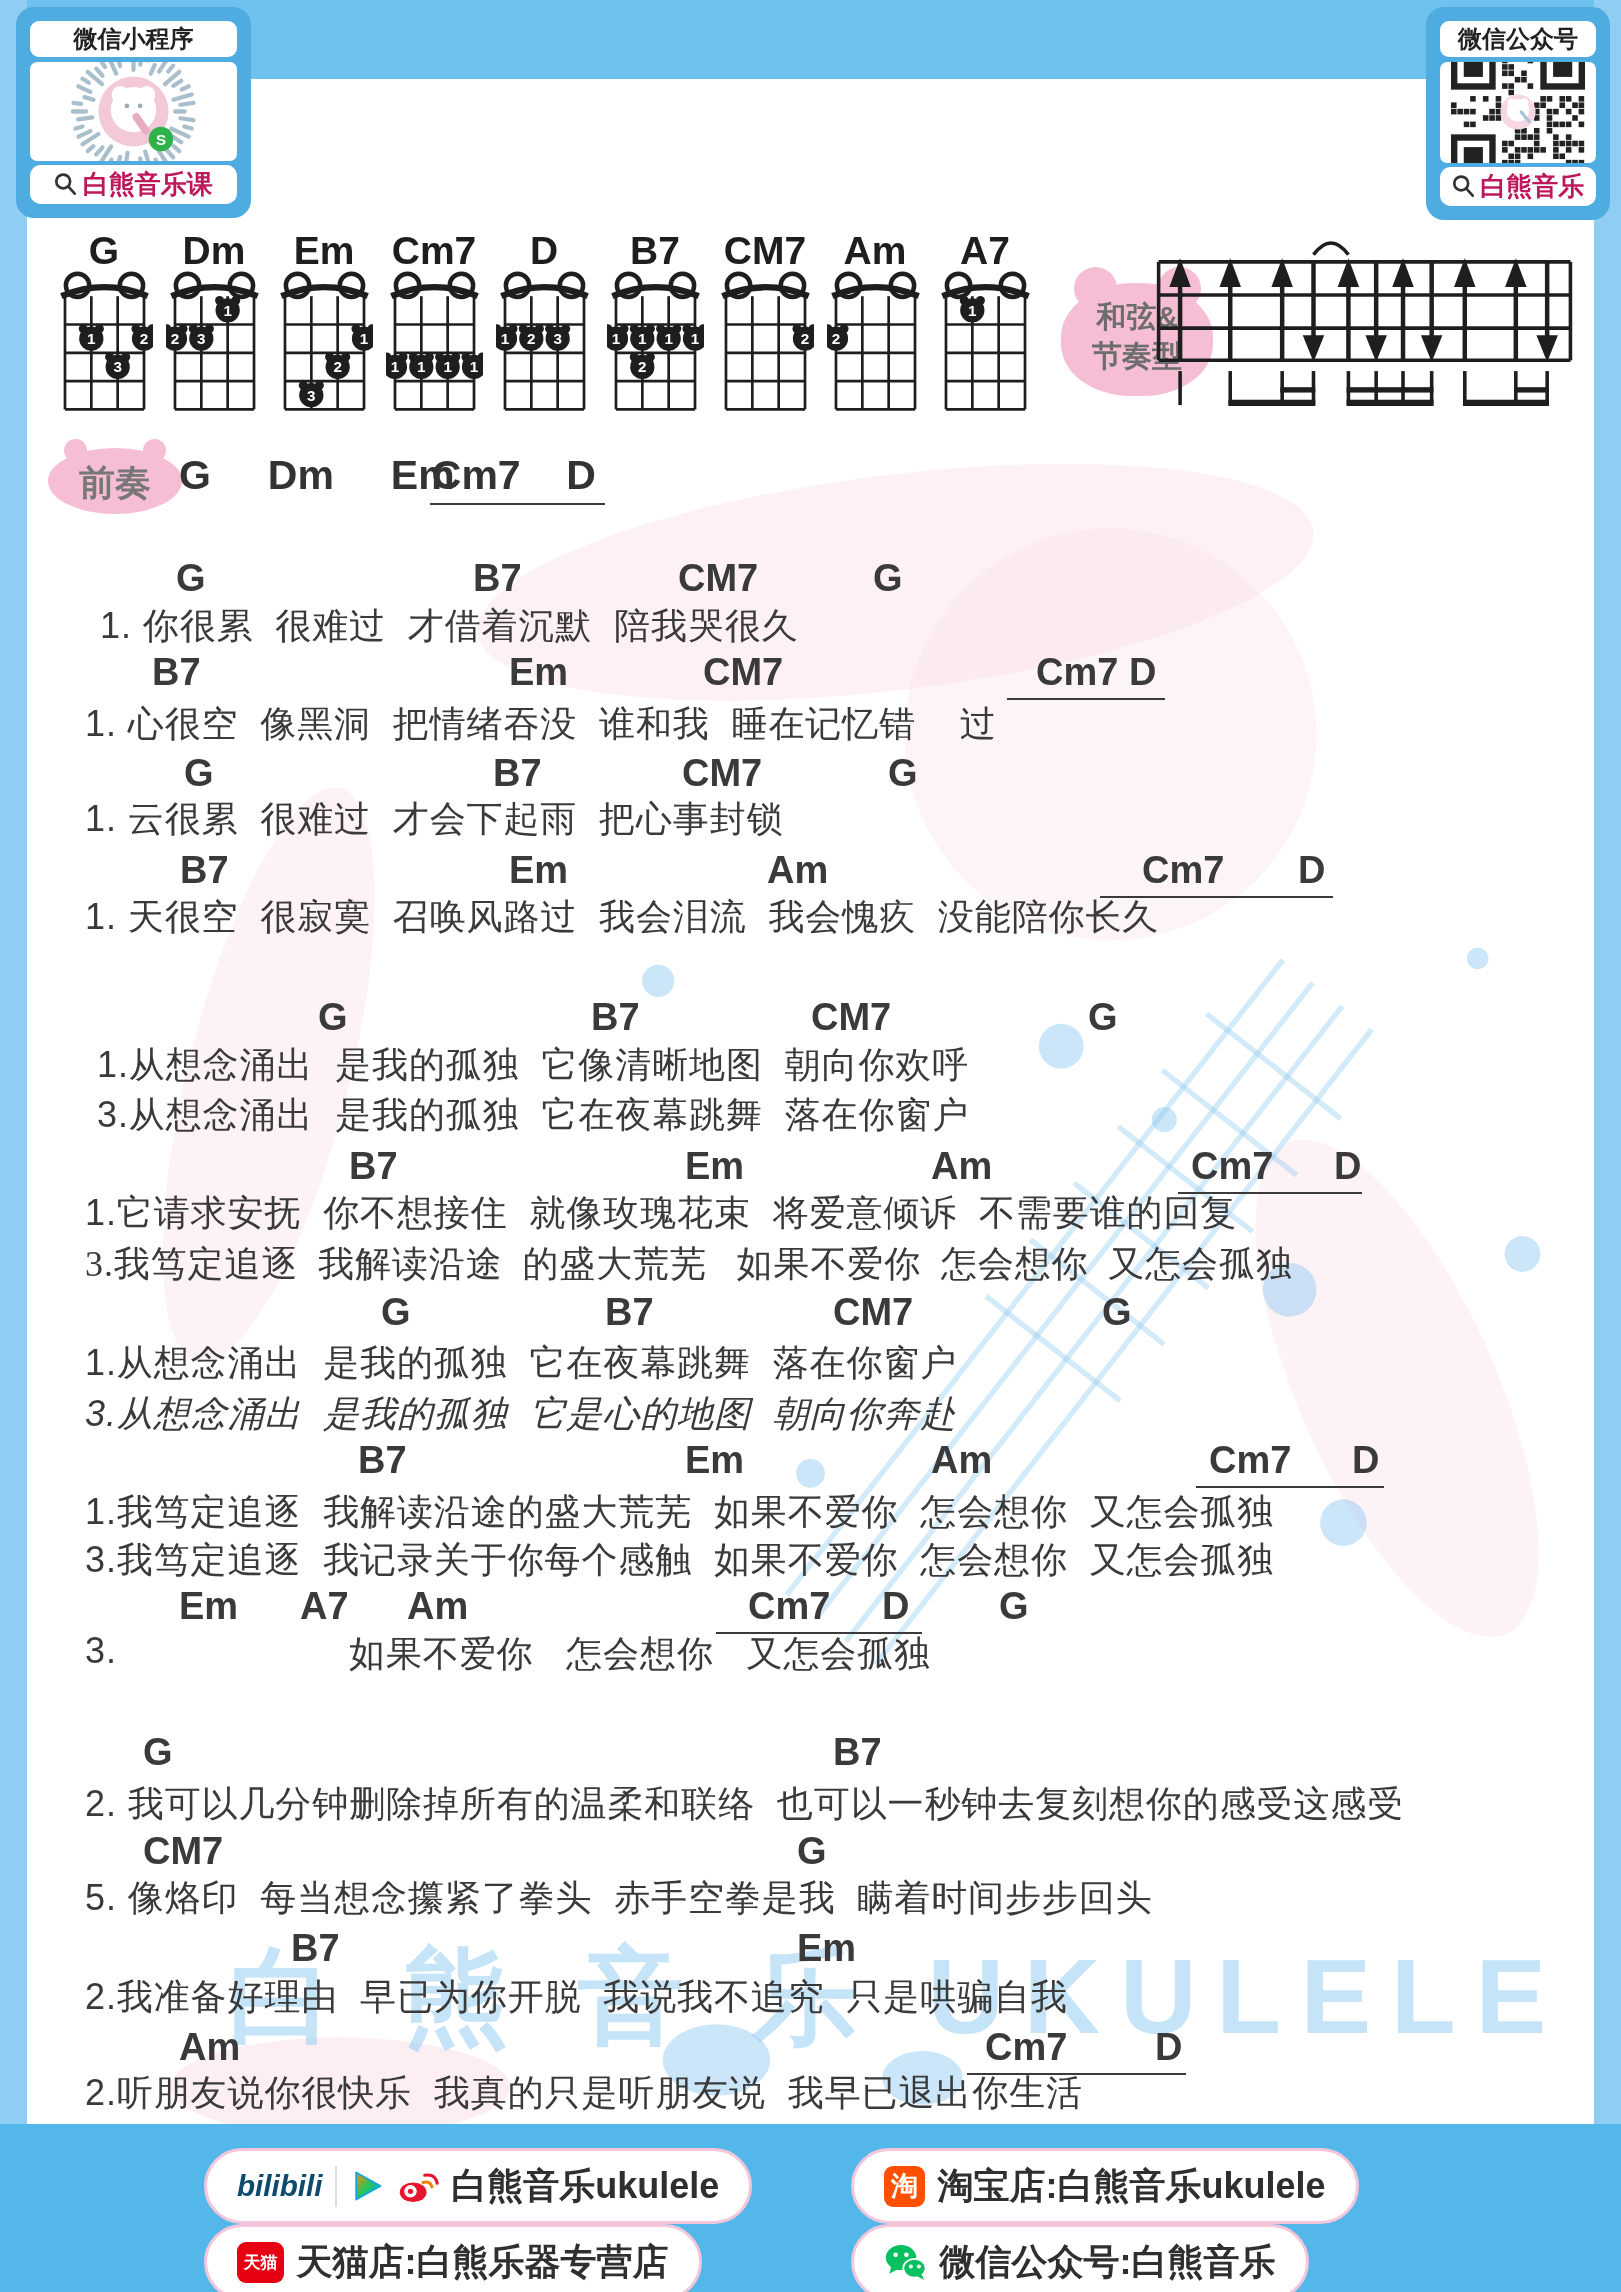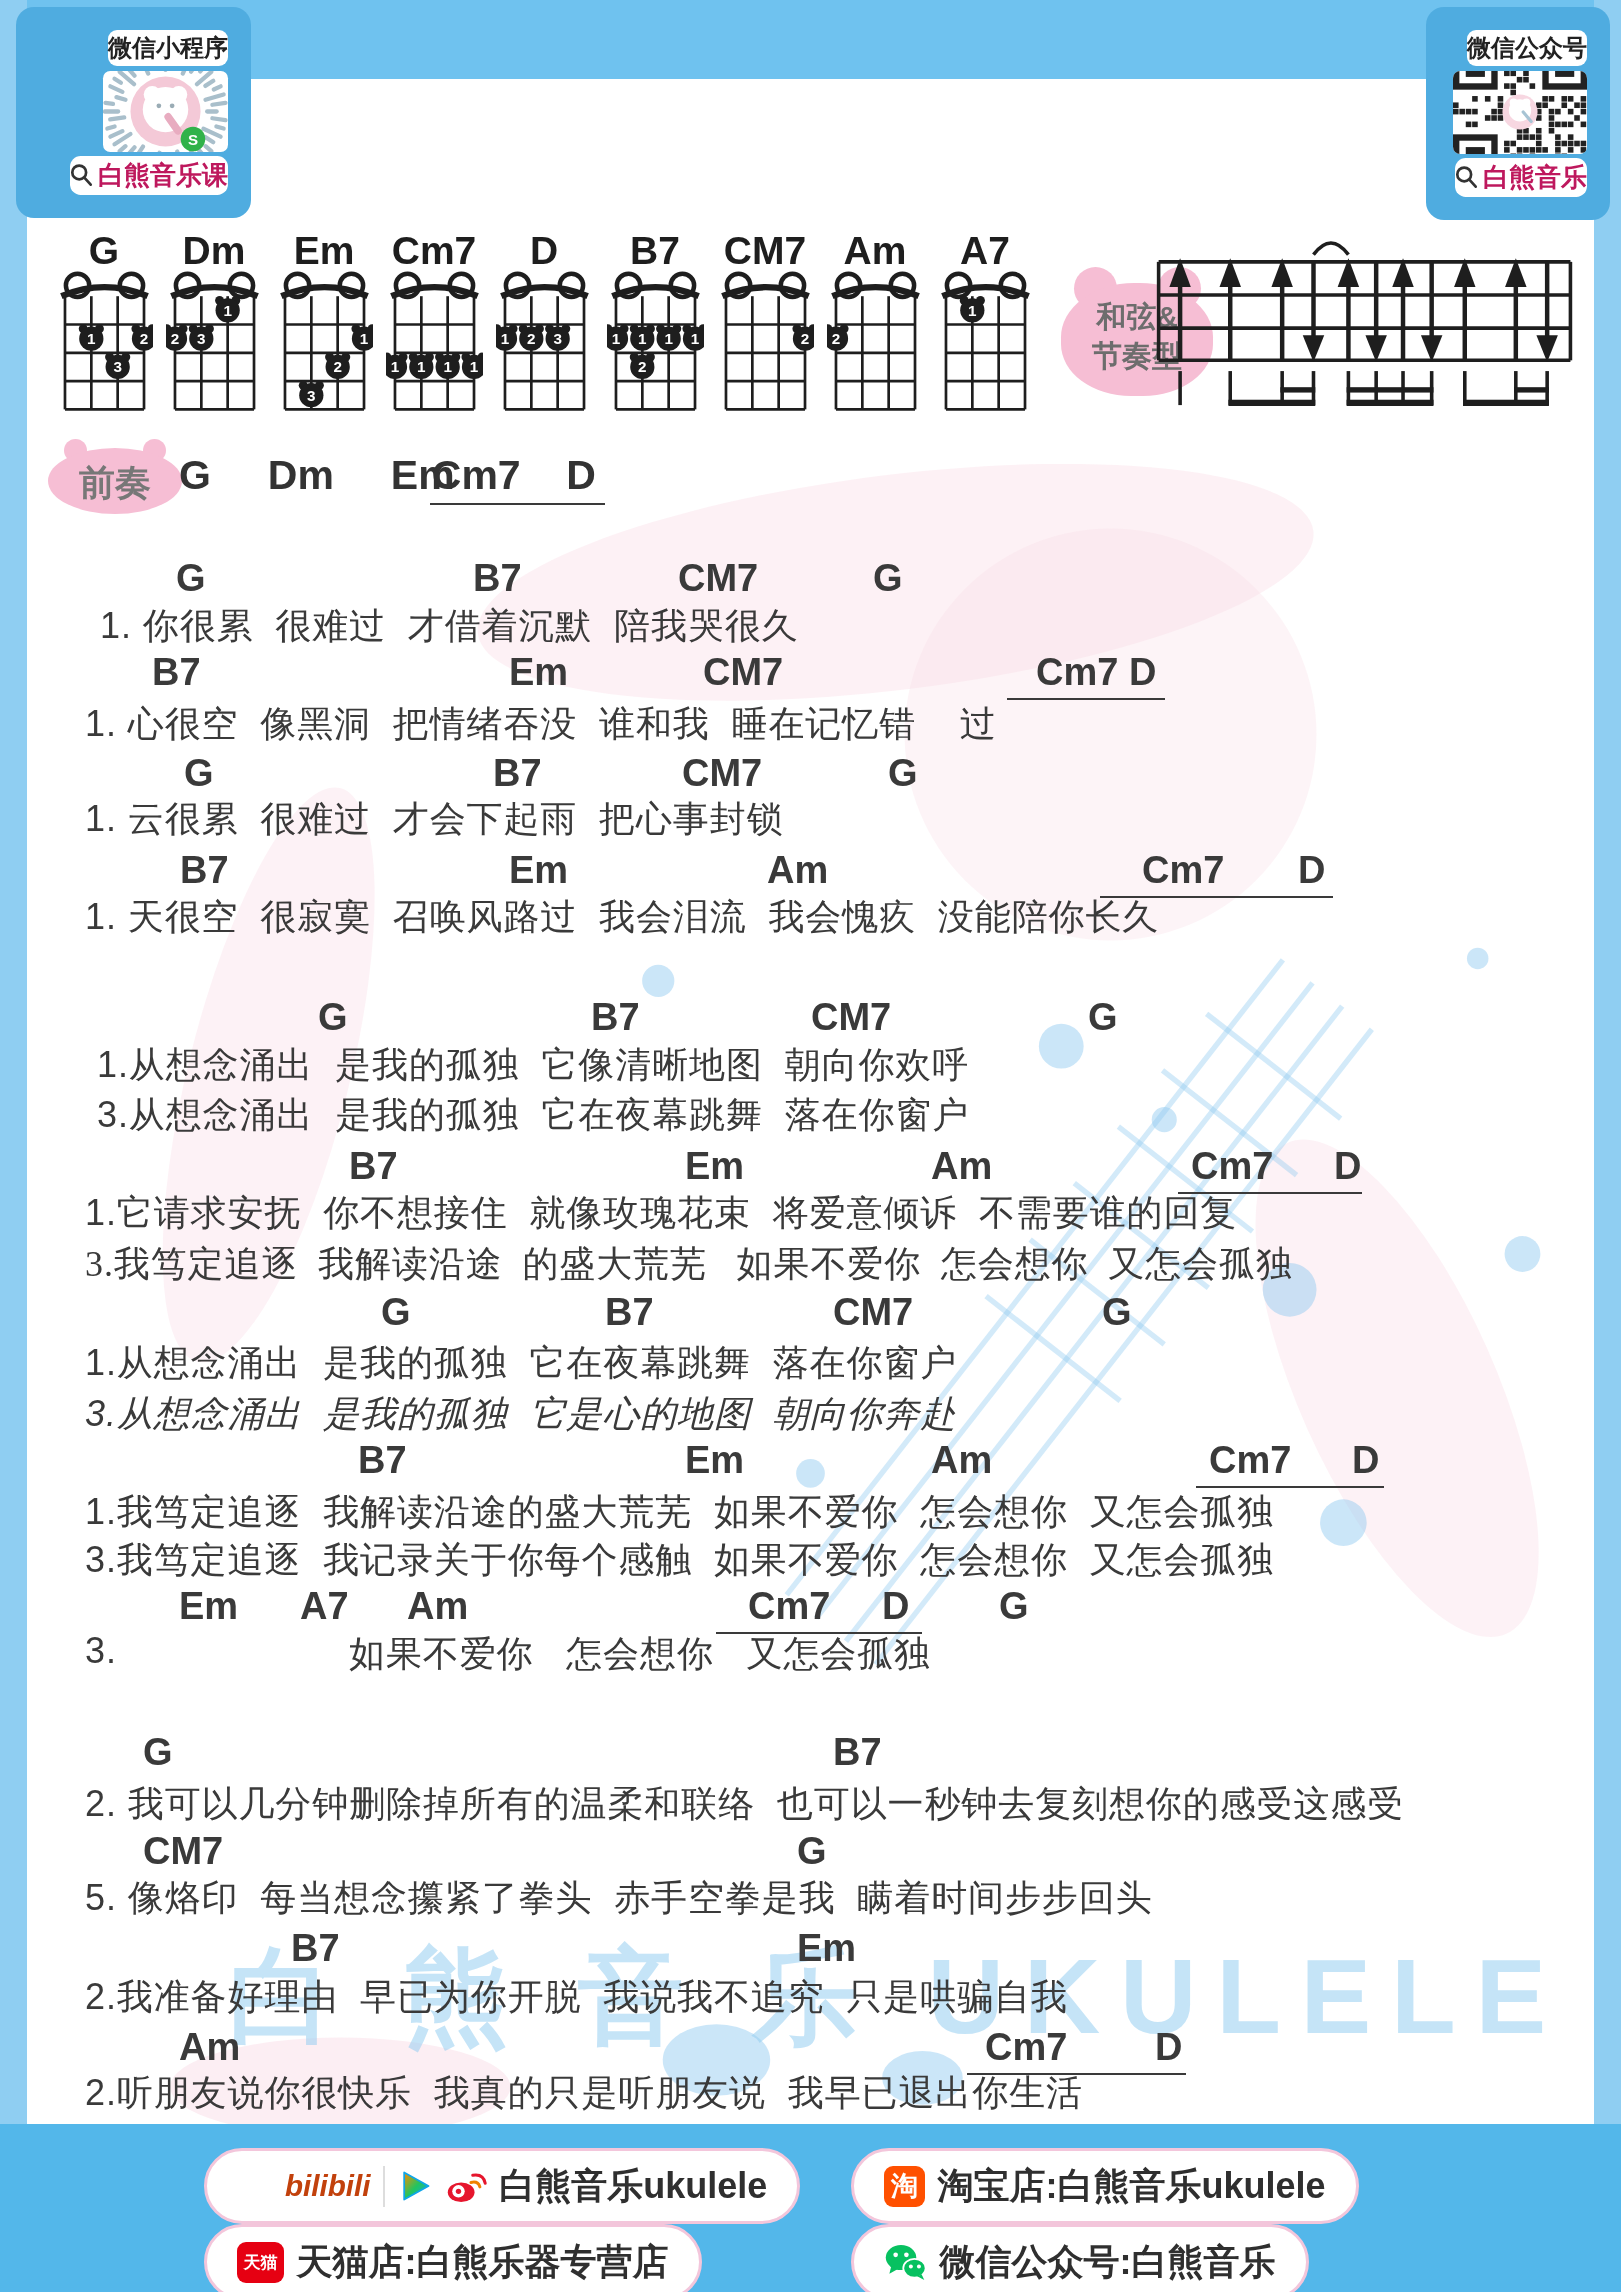--- a/index.html
+++ b/index.html
@@ -9,21 +9,21 @@
   #frame-top{left:0;top:0;width:1621px;height:79px;background:#6FC2EF;}
   #frame-left{left:0;top:0;width:27px;height:2293px;background:#8FCEF2;}
   #frame-right{left:1594px;top:0;width:27px;height:2293px;background:#8FCEF2;}
   #footer-band{left:0;top:2124px;width:1621px;height:168px;background:#53B7EA;z-index:1;position:absolute;}
   .wm{position:absolute;z-index:0;}
   
   .hpanel{position:absolute;left:88px;top:25px;width:1438px;height:161px;background:#DCF1FB;border:1.8px solid #BFE2F4;border-radius:12.5px;z-index:2;text-align:center;}
   .htitle{margin-top:12.5px;font-size:66px;font-weight:800;color:#2b2b2b;letter-spacing:1.8px;line-height:1.05;}
   .htitle .t2{font-size:36px;font-weight:600;letter-spacing:0;}
   .hcredits{margin-top:5.4px;font-size:29.6px;font-weight:600;color:#333;}
-  .badge{position:absolute;z-index:3;background:#4FACE0;border-radius:18px;display:flex;flex-direction:column;gap:4.5px;padding:23px;box-sizing:border-box;align-items:flex-end;}
+  .badge{position:absolute;z-index:3;background:#4FACE0;border-radius:18px;display:flex;flex-direction:column;gap:4.5px;padding:14px;box-sizing:border-box;}
   #badge-mini{left:16px;top:7.2px;width:235px;height:211px;}
   #badge-qr{left:1426px;top:7.2px;width:184px;height:213px;}
   .badge .blabel{background:#fff;border-radius:9px;height:36px;line-height:36px;text-align:center;font-size:24px;font-weight:700;color:#222;}
   .badge .bbox{background:#fff;border-radius:7.2px;flex:1;display:flex;align-items:center;justify-content:center;overflow:hidden;}
   .badge .bfoot{background:#fff;border-radius:10.7px;height:39px;display:flex;align-items:center;justify-content:center;gap:5.4px;font-size:26px;font-weight:700;color:#be185d;}
   
   .cd{position:absolute;z-index:2;width:100px;text-align:center;}
   .cd .cname{font-size:39px;font-weight:800;color:#1e1e1e;height:36px;line-height:32px;}
   .pinklabel{position:absolute;z-index:2;left:1061px;top:267px;width:152px;height:134px;}
   .pinklabel .head{position:absolute;left:0;top:16px;width:152px;height:113px;background:#F6BED4;border-radius:48% 48% 46% 46%;}
@@ -723,21 +723,21 @@
         <span style="left: 985px;">Cm7</span>
         <span style="left: 1155px;">D</span>
         <div class="ul" style="left: 967px; width: 219px;"></div>
       </div>
       <div class="lyric" style="top: 2069px;">
         <span style="left: 85px;">2.听朋友说你很快乐  我真的只是听朋友说  我早已退出你生活</span>
       </div>
     </div>
 
   <div id="pills">
-      <div class="pill" style="left: 204px; top: 2148px;"><span style="color: #c2410c; font-weight: 800; font-size: 29.6px; font-style: italic; margin-left: 48px;">bilibili</span><div class="divider"></div><span class="icn"><svg width="36" height="36" viewBox="0 0 40 40">
+      <div class="pill" style="left: 204px; top: 2148px;"><span style="color: #0c4a6e; font-weight: 800; font-size: 29.6px; font-style: italic;">bilibili</span><div class="divider"></div><span class="icn"><svg width="36" height="36" viewBox="0 0 40 40">
             <defs>
               <linearGradient id="tp" x1="0" y1="0" x2="1" y2="1">
                 <stop offset="0" stop-color="#FF8A00"></stop>
                 <stop offset="0.5" stop-color="#22C55E"></stop>
                 <stop offset="1" stop-color="#0EA5E9"></stop>
               </linearGradient>
             </defs>
             <polygon points="8,5 35,20 8,35" fill="url(#tp)" stroke="#0EA5E9" stroke-width="2" stroke-linejoin="round"></polygon>
           </svg></span><span class="icn"><svg width="41" height="36" viewBox="0 0 46 40">
             <ellipse cx="17" cy="27" rx="15" ry="11" fill="#E6162D"></ellipse>

